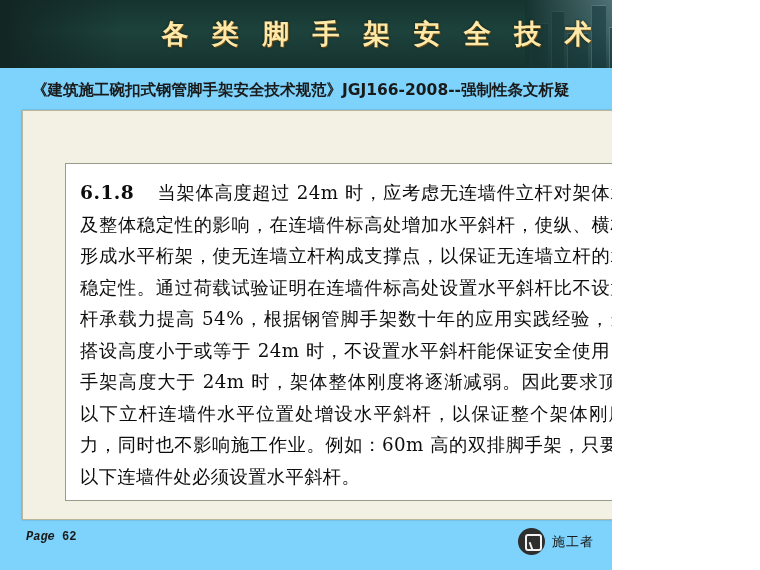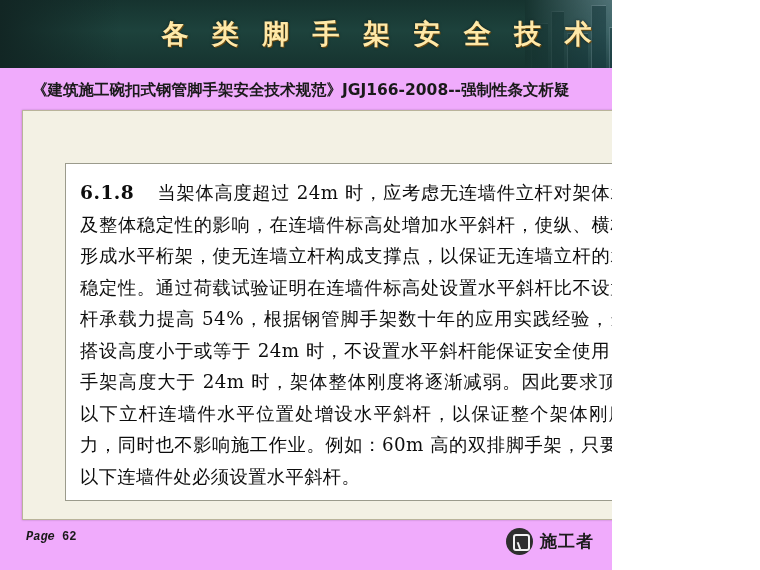--- a/index.html
+++ b/index.html
@@ -7,21 +7,21 @@
     padding: 0;
     background: #ffffff;
   }
   body {
     font-family: "Liberation Sans", sans-serif;
   }
   .slide {
     position: relative;
     width: 612px;
     height: 570px;
-    background: #f0abfc;
+    background: #7dd3fc;
     overflow: hidden;
   }
 
   
   .banner {
     position: absolute;
     left: 0;
     top: 0;
     width: 760px;
     height: 68px;
@@ -199,22 +199,22 @@
     position: absolute;
     left: 12px;
     top: 14px;
     width: 2px;
     height: 8px;
     background: #f2f2f2;
     transform: rotate(-20deg);
   }
   .logo-text {
     font-family: "DejaVu Serif", "Liberation Serif", serif;
-    font-size: 17px;
-    font-weight: bold;
+    font-size: 13px;
+    font-weight: normal;
     color: #1b1b1b;
     letter-spacing: 1px;
   }
 </style>
 </head>
 <body>
 
 <div class="slide">
 
   <div class="banner">

